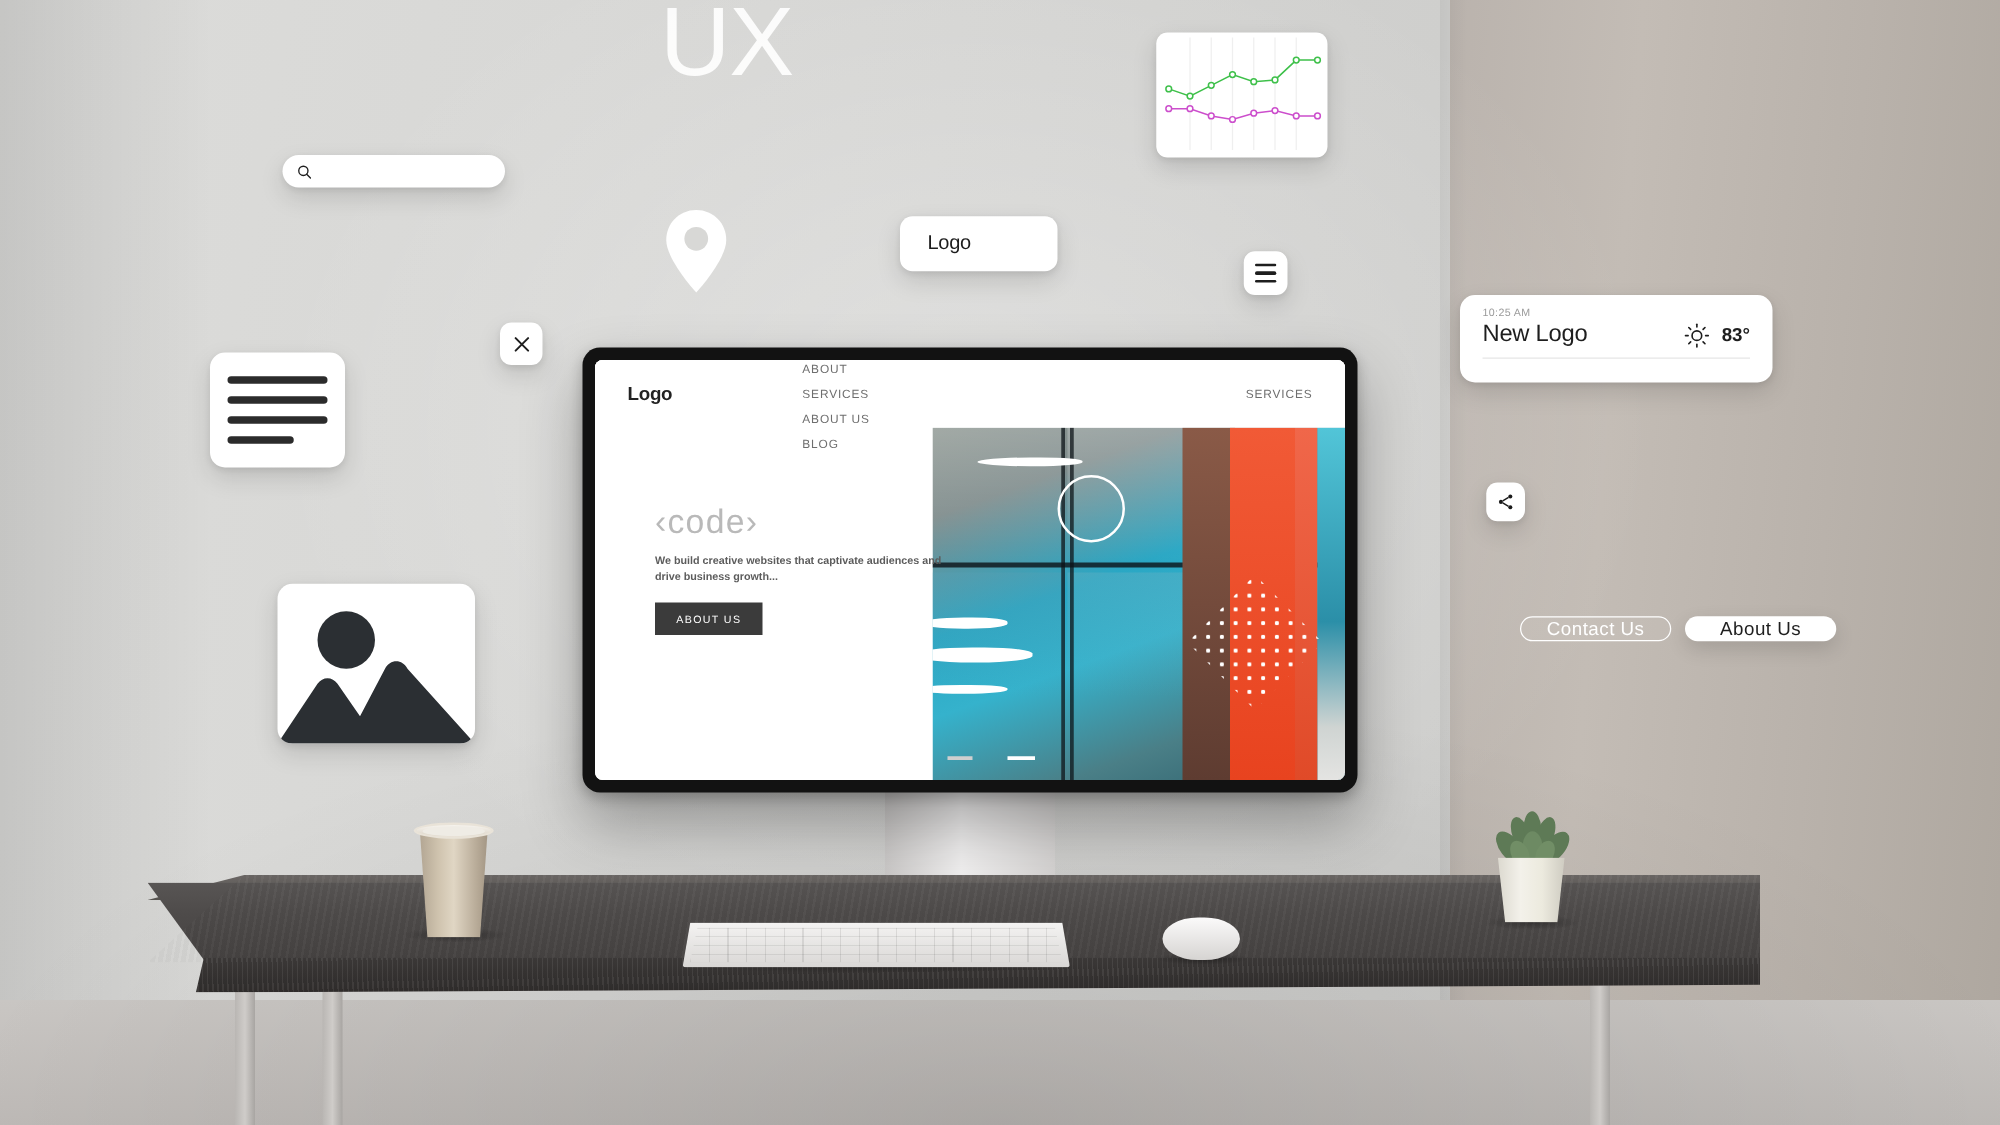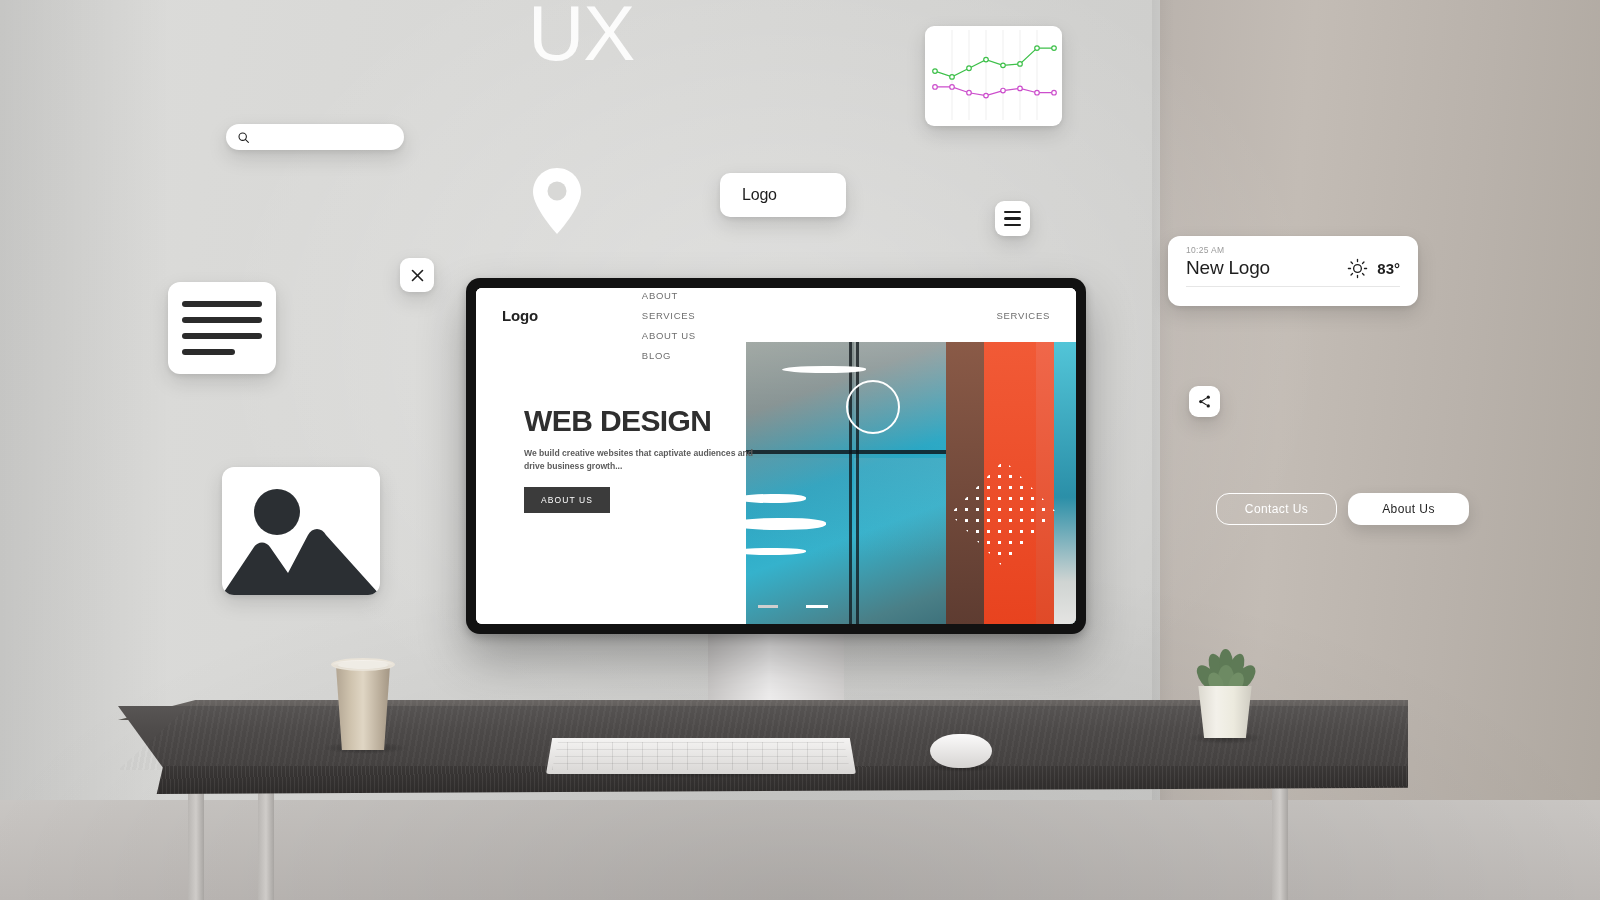--- a/index.html
+++ b/index.html
@@ -278,23 +278,23 @@
     padding:9px 18px 0 18px;
   }
   .w-time { font-size:8.5px; color:#9a9a9a; letter-spacing:.3px; }
   .w-row { display:flex; align-items:center; justify-content:space-between; margin-top:2px; }
   .w-city { font-size:19px; color:#1e1e1e; letter-spacing:-.2px; }
   .w-right { display:flex; align-items:center; gap:9px; }
   .w-temp { font-size:15px; color:#1e1e1e; font-weight:700; }
   .w-div { margin-top:7px; height:1px; background:#e6e6e6; }
 
   .pill {
-    position:absolute; height:32px; border-radius:13px;
+    position:absolute; height:20px; border-radius:13px;
     display:flex; align-items:center; justify-content:center;
-    font-size:12px; letter-spacing:.4px;
+    font-size:15px; letter-spacing:.4px;
   }
   .pill-outline {
     left:1216px; top:493px; width:121px;
     border:1.2px solid #ffffff; color:#fff;
     background:rgba(255,255,255,.05);
   }
   .pill-solid {
     left:1348px; top:493px; width:121px;
     background:#fff; color:#1f1f1f;
     box-shadow:0 6px 16px rgba(0,0,0,.14);
@@ -368,21 +368,21 @@
 
             <div class="brush" style="left:36px;top:24px;width:84px;height:7px;"></div>
             <div class="brush" style="left:-10px;top:152px;width:70px;height:9px;"></div>
             <div class="brush" style="left:-16px;top:176px;width:96px;height:12px;"></div>
             <div class="brush" style="left:-14px;top:206px;width:74px;height:7px;"></div>
 
             <div class="dots"></div>
           </div>
 
           <div class="hero-copy">
-            <div class="hero-title">WEB DESIGN</div>
+            <div class="eyebrow">‹code›</div>
             <div class="hero-sub">We build creative websites that captivate audiences and drive business growth...</div>
             <div class="hero-btn">ABOUT US</div>
           </div>
 
           <div class="slider-dash" style="left:282px;width:20px;"></div>
           <div class="slider-dash active" style="left:330px;width:22px;"></div>
         </div>
 
       </div>
     </div>

